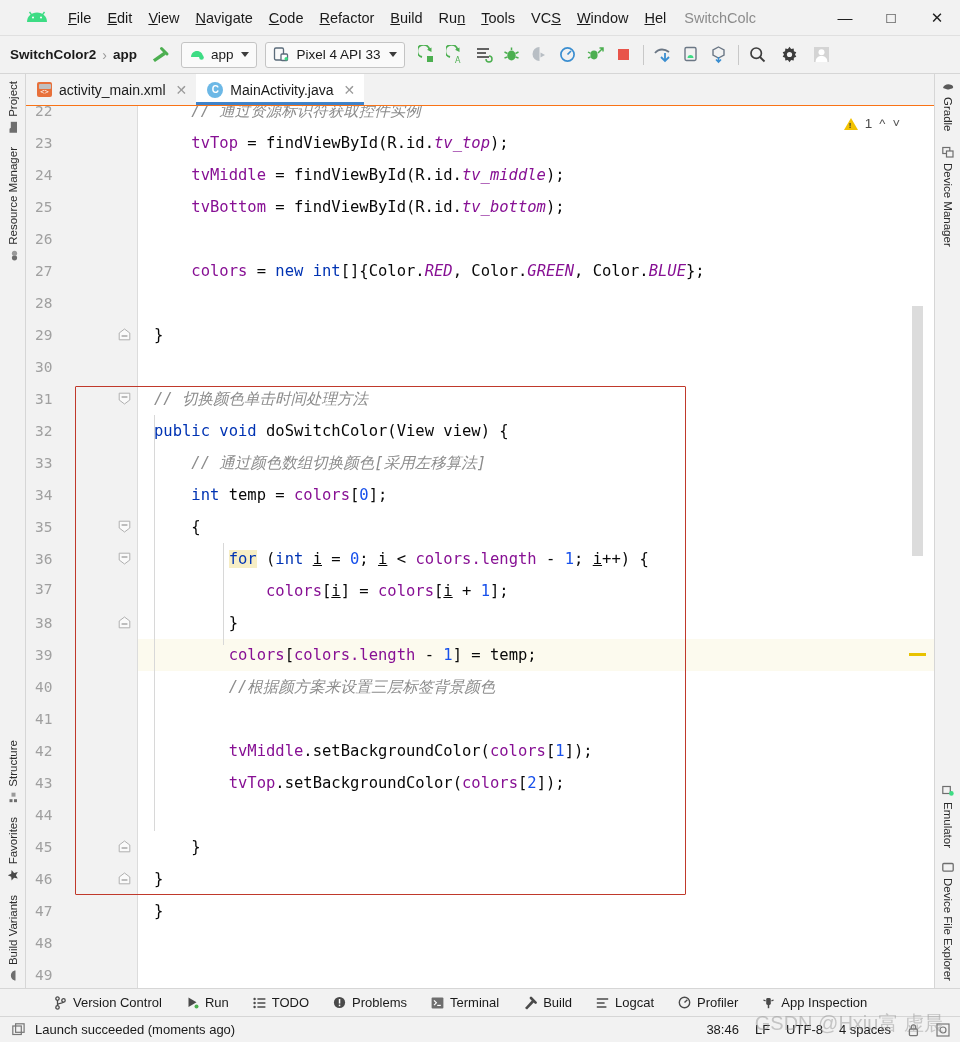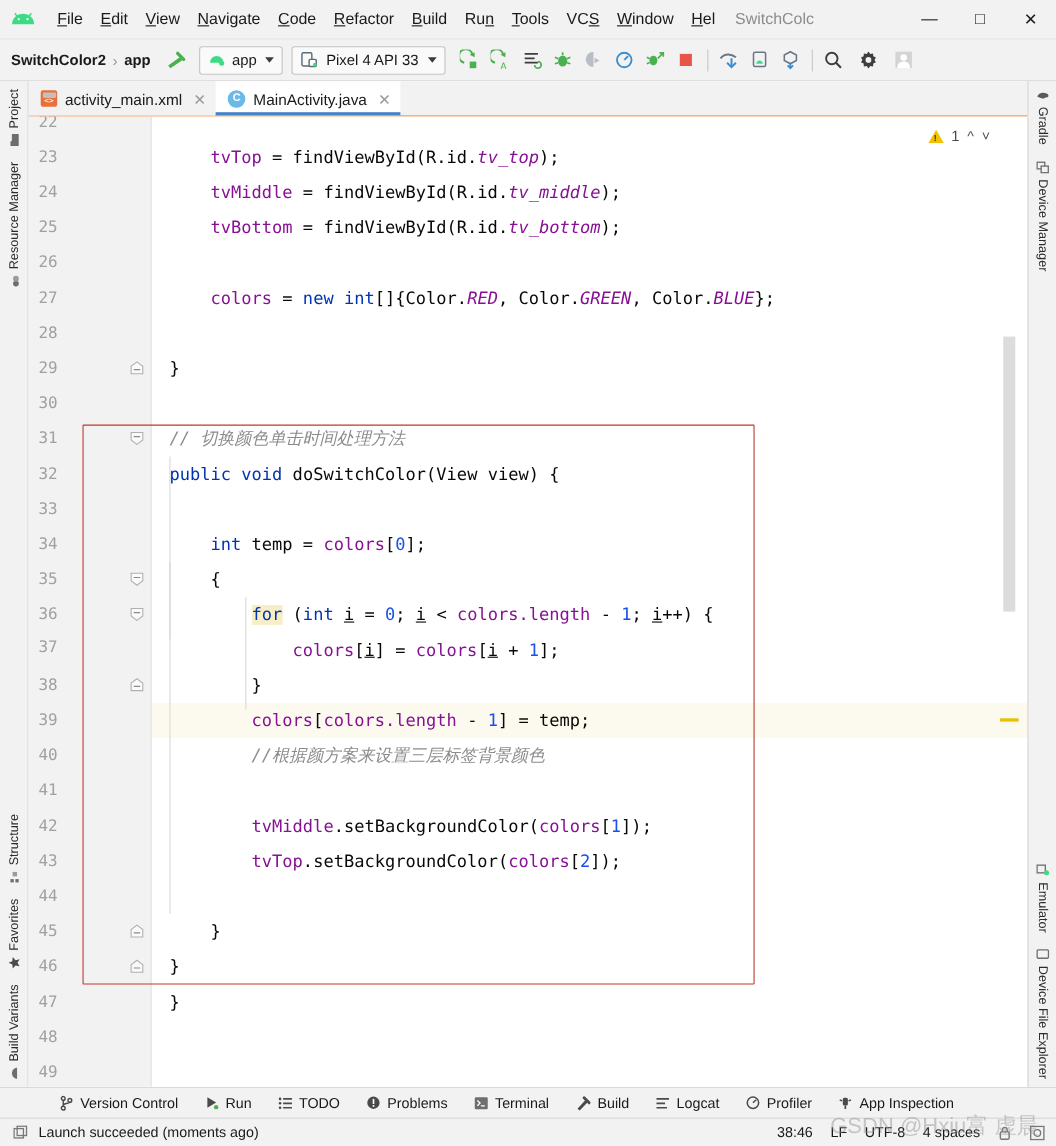--- a/index.html
+++ b/index.html
@@ -6,21 +6,21 @@
   html, body {
     width: 960px; height: 1042px;
     font-family: "Liberation Sans", sans-serif;
     background: #f2f2f2; overflow: hidden;
   }
   #app { position: relative; width: 960px; height: 1042px; display: flex; flex-direction: column; background:#f2f2f2; }
 
   
   .menubar {
     height: 36px; display: flex; align-items: center;
-    background: #f2f2f2; padding-left: 8px; flex: 0 0 36px;
+    background: #f2f2f2; padding-left: 24px; flex: 0 0 36px;
     border-bottom: 1px solid #e0e0e0;
   }
   .android-logo { width: 26px; height: 20px; position: relative; margin-right: 10px; }
   .menu-item {
     font-size: 14.5px; color: #1a1a1a; padding: 3px 8px; white-space: nowrap;
     cursor: default;
   }
   .menu-item .mn { text-decoration: underline; }
   .win-title {
     font-size: 14.5px; color: #8c8c8c; margin-left: 10px; white-space: nowrap;
@@ -485,31 +485,31 @@
               <svg width="13" height="13" viewBox="0 0 13 13">
                 <path d="M1.2 11.8 H11.8 V5 L6.5 1 L1.2 5 Z" fill="#fafafa" stroke="#b0b0b0" stroke-width="1"></path>
                 <line x1="3.6" y1="8" x2="9.4" y2="8" stroke="#8a8a8a" stroke-width="1.1"></line>
               </svg>
             </div>
             <div class="lnum" style="top: 789px;">47</div>
             <div class="lnum" style="top: 821px;">48</div>
             <div class="lnum" style="top: 853px;">49</div>
           </div>
         <div class="codearea" id="codearea">
-            <div class="cline" style="top: -11px;"><span class="pl">    </span></div>
+            <div class="cline" style="top: -11px;"><span class="pl">    </span><span class="cmt">// 通过资源标识符获取控件实例</span></div>
             <div class="cline" style="top: 21px;"><span class="pl">    </span><span class="fld">tvTop</span><span class="pl"> = findViewById(R.id.</span><span class="stat">tv_top</span><span class="pl">);</span></div>
             <div class="cline" style="top: 53px;"><span class="pl">    </span><span class="fld">tvMiddle</span><span class="pl"> = findViewById(R.id.</span><span class="stat">tv_middle</span><span class="pl">);</span></div>
             <div class="cline" style="top: 85px;"><span class="pl">    </span><span class="fld">tvBottom</span><span class="pl"> = findViewById(R.id.</span><span class="stat">tv_bottom</span><span class="pl">);</span></div>
             <div class="cline" style="top: 149px;"><span class="pl">    </span><span class="fld">colors</span><span class="pl"> = </span><span class="kw">new</span><span class="pl"> </span><span class="kw">int</span><span class="pl">[]{Color.</span><span class="stat">RED</span><span class="pl">, Color.</span><span class="stat">GREEN</span><span class="pl">, Color.</span><span class="stat">BLUE</span><span class="pl">};</span></div>
             <div class="cline" style="top: 181px;"></div>
             <div class="cline" style="top: 213px;"><span class="pl">}</span></div>
             <div class="cline" style="top: 245px;"></div>
             <div class="cline" style="top: 277px;"><span class="cmt">// 切换颜色单击时间处理方法</span></div>
             <div class="cline" style="top: 309px;"><span class="kw">public</span><span class="pl"> </span><span class="kw">void</span><span class="pl"> </span><span class="pl">doSwitchColor</span><span class="pl">(View view) {</span></div>
-            <div class="cline" style="top: 341px;"><span class="pl">    </span></div>
+            <div class="cline" style="top: 341px;"><span class="pl">    </span><span class="cmt">// 通过颜色数组切换颜色[采用左移算法]</span></div>
             <div class="cline" style="top: 373px;"><span class="pl">    </span><span class="kw">int</span><span class="pl"> temp = </span><span class="fld">colors</span><span class="pl">[</span><span class="num">0</span><span class="pl">];</span></div>
             <div class="cline" style="top: 405px;"><span class="pl">    {</span></div>
             <div class="cline" style="top: 437px;"><span class="pl">        </span><span class="hlkw">for</span><span class="pl"> (</span><span class="kw">int</span><span class="pl"> </span><span class="var">i</span><span class="pl"> = </span><span class="num">0</span><span class="pl">; </span><span class="var">i</span><span class="pl"> &lt; </span><span class="fld">colors</span><span class="fld">.length</span><span class="pl"> - </span><span class="num">1</span><span class="pl">; </span><span class="var">i</span><span class="pl">++) {</span></div>
             <div class="cline" style="top: 469px;"><span class="pl">            </span><span class="fld">colors</span><span class="pl">[</span><span class="var">i</span><span class="pl">] = </span><span class="fld">colors</span><span class="pl">[</span><span class="var">i</span><span class="pl"> + </span><span class="num">1</span><span class="pl">];</span></div>
             <div class="cline" style="top: 501px;"><span class="pl">        }</span></div>
             <div class="cline hl" style="top: 533px;"><span class="pl">        </span><span class="fld">colors</span><span class="pl">[</span><span class="fld">colors</span><span class="fld">.length</span><span class="pl"> - </span><span class="num">1</span><span class="pl">] = temp;</span></div>
             <div class="cline" style="top: 565px;"><span class="pl">        </span><span class="cmt">//根据颜方案来设置三层标签背景颜色</span></div>
             <div class="cline" style="top: 629px;"><span class="pl">        </span><span class="fld">tvMiddle</span><span class="pl">.setBackgroundColor(</span><span class="fld">colors</span><span class="pl">[</span><span class="num">1</span><span class="pl">]);</span></div>
             <div class="cline" style="top: 661px;"><span class="pl">        </span><span class="fld">tvTop</span><span class="pl">.setBackgroundColor(</span><span class="fld">colors</span><span class="pl">[</span><span class="num">2</span><span class="pl">]);</span></div>
             <div class="cline" style="top: 693px;"></div>

